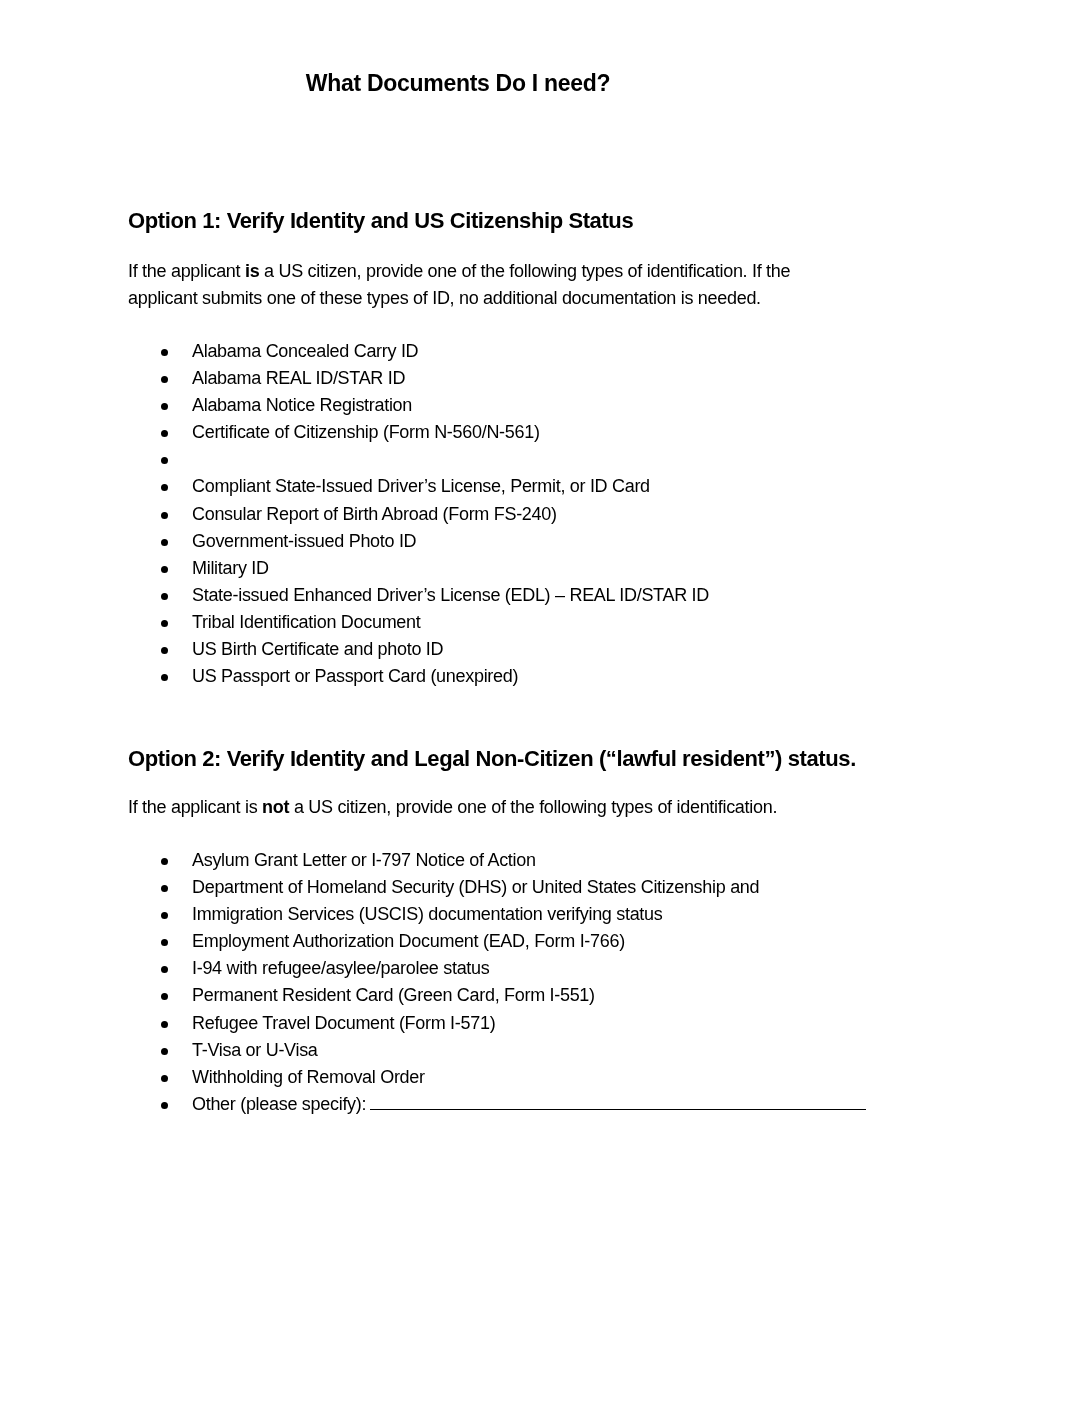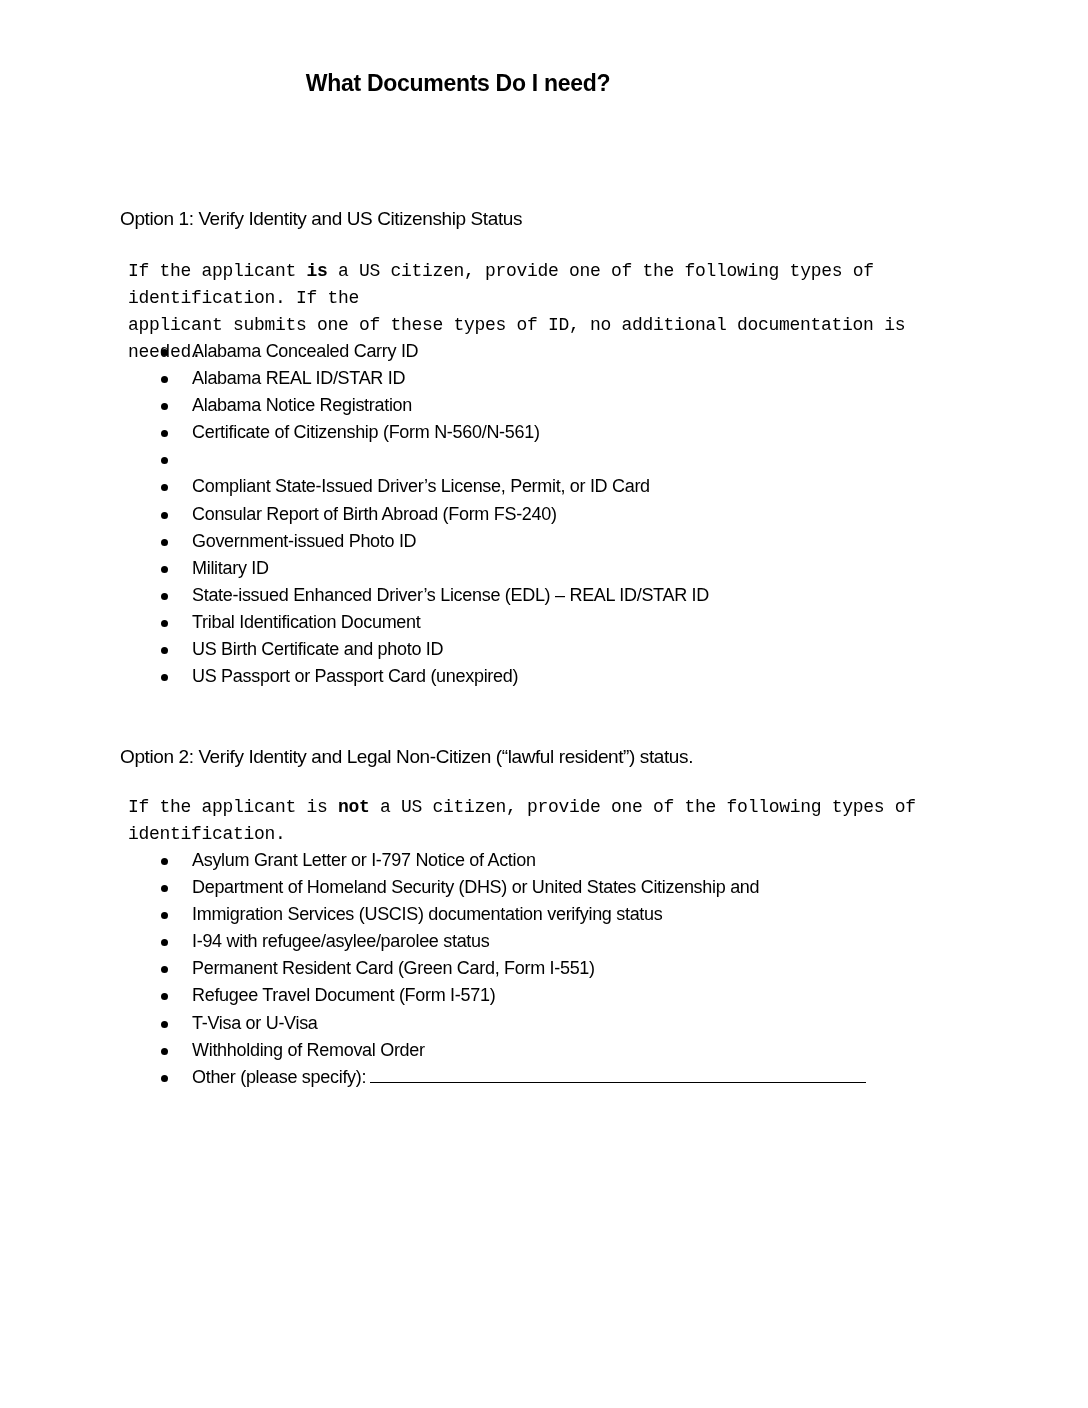--- a/index.html
+++ b/index.html
@@ -1,21 +1,21 @@
 <!DOCTYPE html>
 <html><head>
   <meta charset="utf-8">
   <style>
     html, body { margin: 0; padding: 0; background: #ffffff; }
     body { width: 1088px; height: 1408px; position: relative; overflow: hidden;
            font-family: "Liberation Sans", "DejaVu Sans", sans-serif; color: #000; }
     .page-title { position: absolute; top: 70px; left: 0; width: 916px; text-align: center;
                   font-size: 23px; font-weight: bold; letter-spacing: -0.3px; }
-    .heading { position: absolute; left: 120px; font-size: 19px; font-weight: normal; letter-spacing: -0.4px; }
-    .para { position: absolute; left: 128px; font-size: 18px; line-height: 27px; letter-spacing: -0.3px; width: 800px; font-family: Liberation Mono, monospace; }
+    .heading { position: absolute; left: 128px; font-size: 22px; font-weight: bold; letter-spacing: -0.4px; }
+    .para { position: absolute; left: 128px; font-size: 18px; line-height: 27px; letter-spacing: -0.3px; width: 800px; }
     .list { position: absolute; left: 155px; margin: 0; padding: 0; list-style: none; }
     .list li { position: relative; height: 27.1px; line-height: 27px; font-size: 18px; letter-spacing: -0.3px; padding-left: 37px; white-space: nowrap; }
     .bullet { position: absolute; left: 6px; top: 11px; width: 7px; height: 7px; border-radius: 50%; background: #000; }
     .blank { display: inline-block; width: 496px; border-bottom: 1.5px solid #000; height: 18px; vertical-align: baseline; margin-left: 4px; }
     b.em { font-weight: bold; }
   </style>
 </head>
 <body>
 
 <div class="page-title">What Documents Do I need?</div>
@@ -46,19 +46,20 @@
 <div class="heading" style="top:746px;">Option 2: Verify Identity and Legal Non-Citizen (“lawful resident”) status.</div>
 
 <div class="para" style="top:794px;">
   <span>If the applicant is </span><b class="em">not</b><span> a US citizen, provide one of the following types of identification.</span>
 </div>
 
 <ul class="list" style="top:847px;">
   <li><span class="bullet"></span><span>Asylum Grant Letter or I-797 Notice of Action</span></li>
   <li><span class="bullet"></span><span>Department of Homeland Security (DHS) or United States Citizenship and</span></li>
   <li><span class="bullet"></span><span>Immigration Services (USCIS) documentation verifying status</span></li>
+  <li><span class="bullet"></span><span>Employment Authorization Document (EAD, Form I-766)</span></li>
   <li><span class="bullet"></span><span>I-94 with refugee/asylee/parolee status</span></li>
   <li><span class="bullet"></span><span>Permanent Resident Card (Green Card, Form I-551)</span></li>
   <li><span class="bullet"></span><span>Refugee Travel Document (Form I-571)</span></li>
   <li><span class="bullet"></span><span>T-Visa or U-Visa</span></li>
   <li><span class="bullet"></span><span>Withholding of Removal Order</span></li>
   <li><span class="bullet"></span><span>Other (please specify):</span><span class="blank"></span></li>
 </ul>
 
 </body></html>

